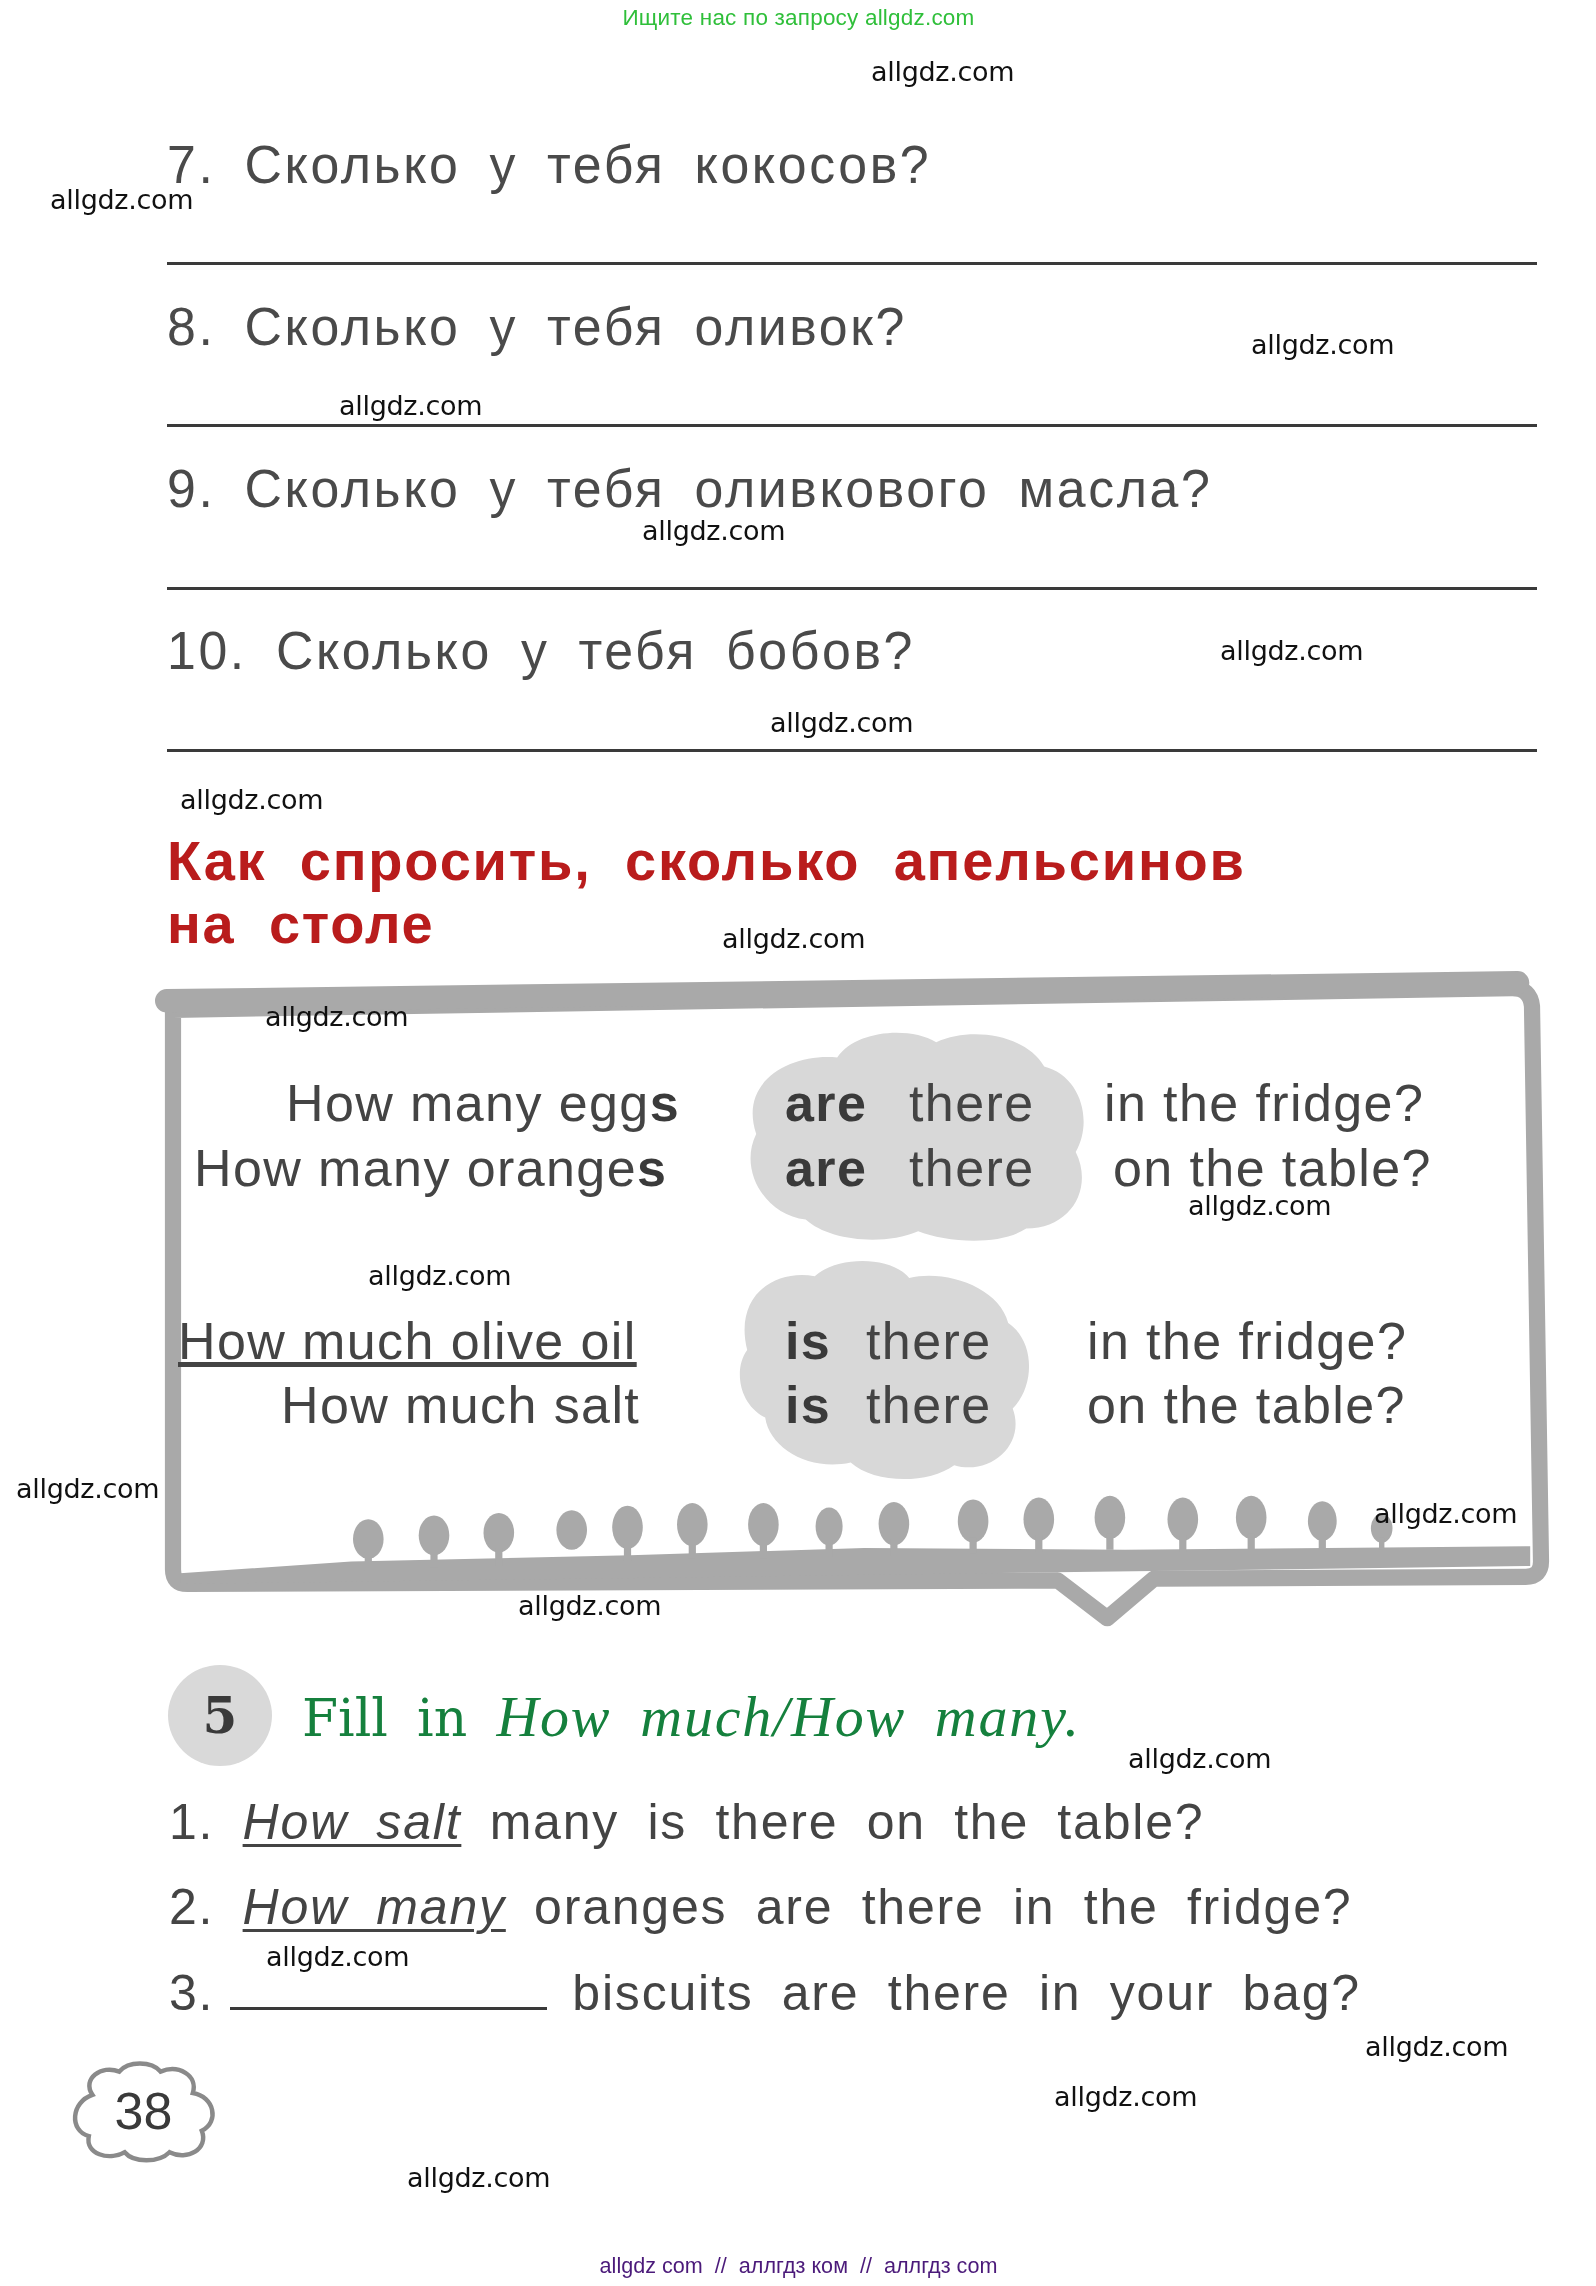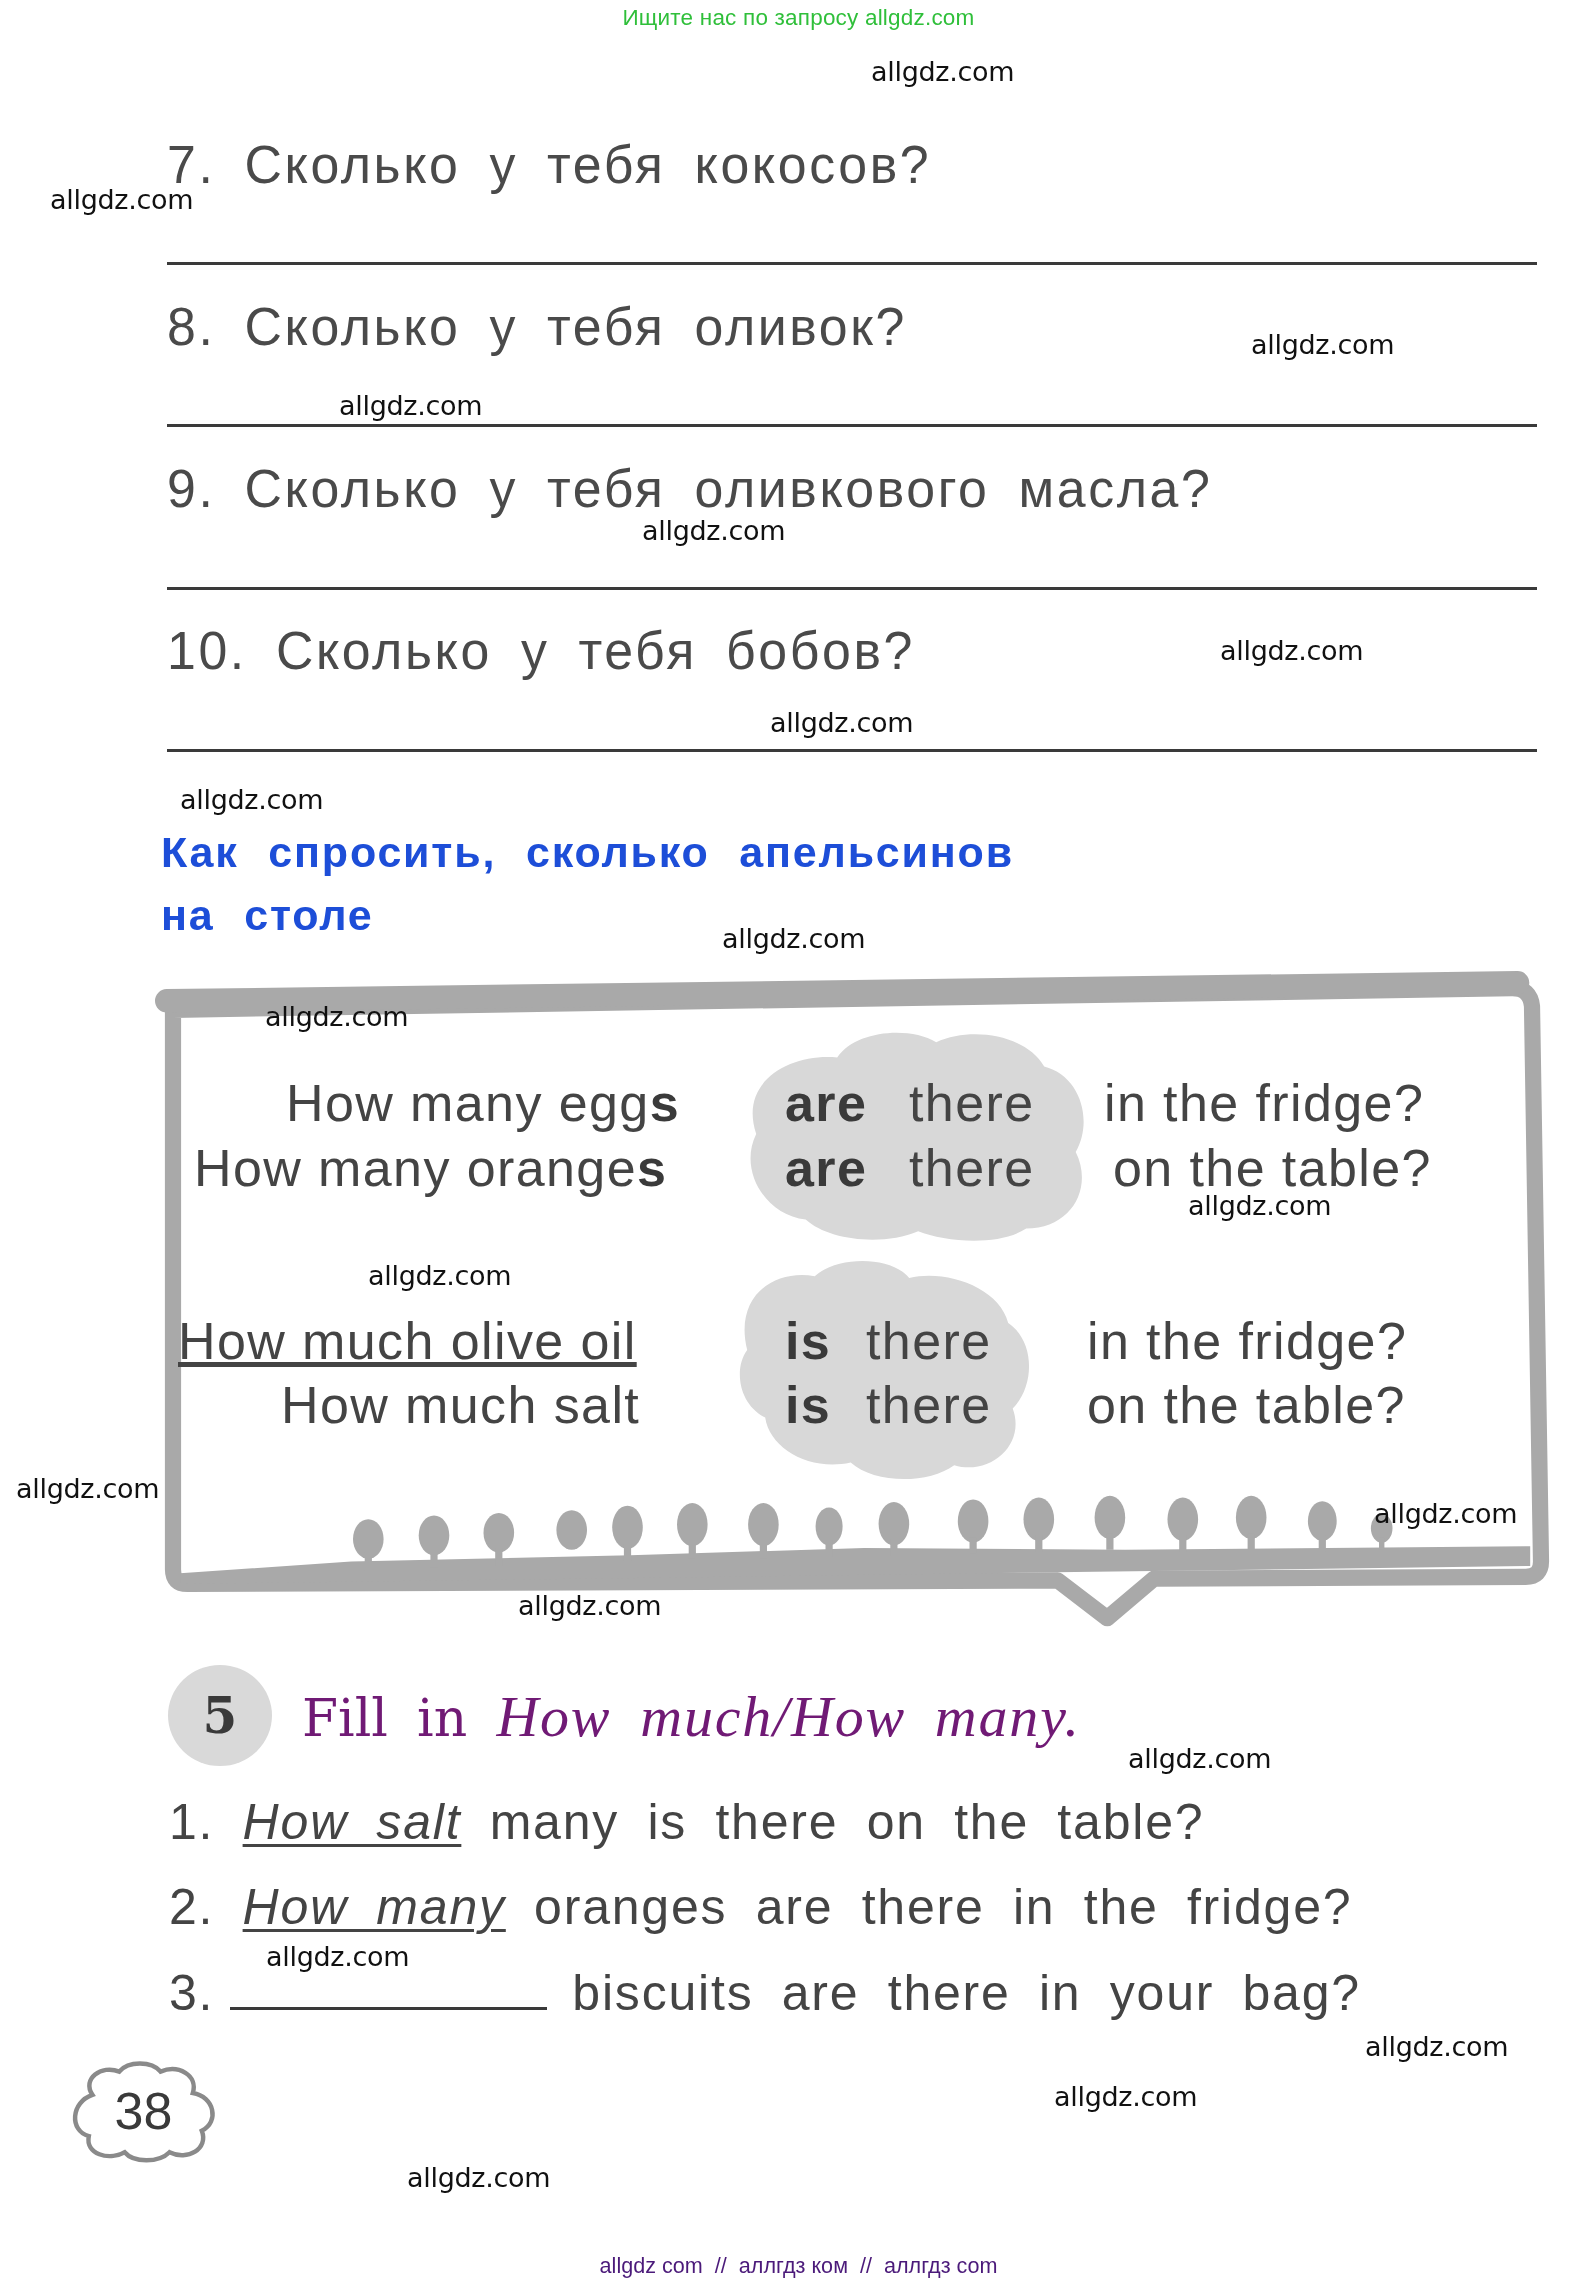--- a/index.html
+++ b/index.html
@@ -20,22 +20,22 @@
   }
   .q {
     position: absolute; left: 167px; font-size: 54px; color: #4a4a4a;
     letter-spacing: 2.7px; word-spacing: 12.6px; white-space: nowrap;
     transform: scaleX(0.96); transform-origin: left center;
   }
   .rule {
     position: absolute; left: 167px; width: 1370px; height: 2.7px; background: #3a3a3a;
   }
   .heading {
-    position: absolute; left: 161px; font-size: 43px; font-weight: bold;
-    color: #1d4ed8; letter-spacing: 1.8px; word-spacing: 16px; white-space: nowrap;
+    position: absolute; left: 167px; font-size: 56px; font-weight: bold;
+    color: #b91c1c; letter-spacing: 1.8px; word-spacing: 16px; white-space: nowrap;
   }
   
   .box-svg { position: absolute; left: 0; top: 0; }
   .gline {
     position: absolute; font-size: 52px; color: #444444; white-space: nowrap;
     letter-spacing: 1.4px;
   }
   .gline b { color: #3a3a3a; }
   .seg { position: absolute; white-space: nowrap; }
   
@@ -43,21 +43,21 @@
     position: absolute; left: 168px; top: 1665px; width: 104px; height: 101px;
     border-radius: 50%; background: #d9d9d9;
   }
   .ex-num {
     position: absolute; left: 168px; top: 1665px; width: 104px; height: 101px;
     line-height: 101px; text-align: center; font-family: "DejaVu Serif", serif;
     font-weight: bold; font-size: 50px; color: #3a3a3a;
   }
   .ex-title {
     position: absolute; left: 302px; top: 1683px; font-family: "DejaVu Serif", serif;
-    font-size: 52px; color: #701a75; white-space: nowrap; word-spacing: 12.6px;
+    font-size: 52px; color: #15803d; white-space: nowrap; word-spacing: 12.6px;
   }
   .ex-title i { font-family: "Liberation Serif", serif; font-size: 58px; letter-spacing: 1.8px; }
   .item {
     position: absolute; left: 169px; font-size: 50px; color: #444444; white-space: nowrap;
     letter-spacing: 1.8px; word-spacing: 12.6px;
   }
   .item .ans { font-style: italic; text-decoration: underline; text-decoration-thickness: 2.7px; text-underline-offset: 5.4px; }
   .blank {
     display: inline-block; width: 317px; height: 2.7px; background: #3a3a3a;
     vertical-align: baseline; margin: 0 25px 0 16px;

